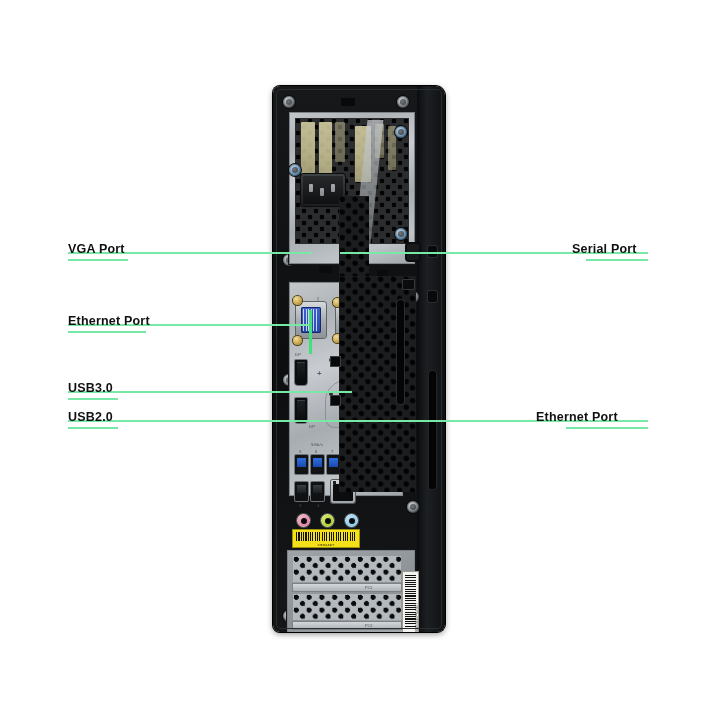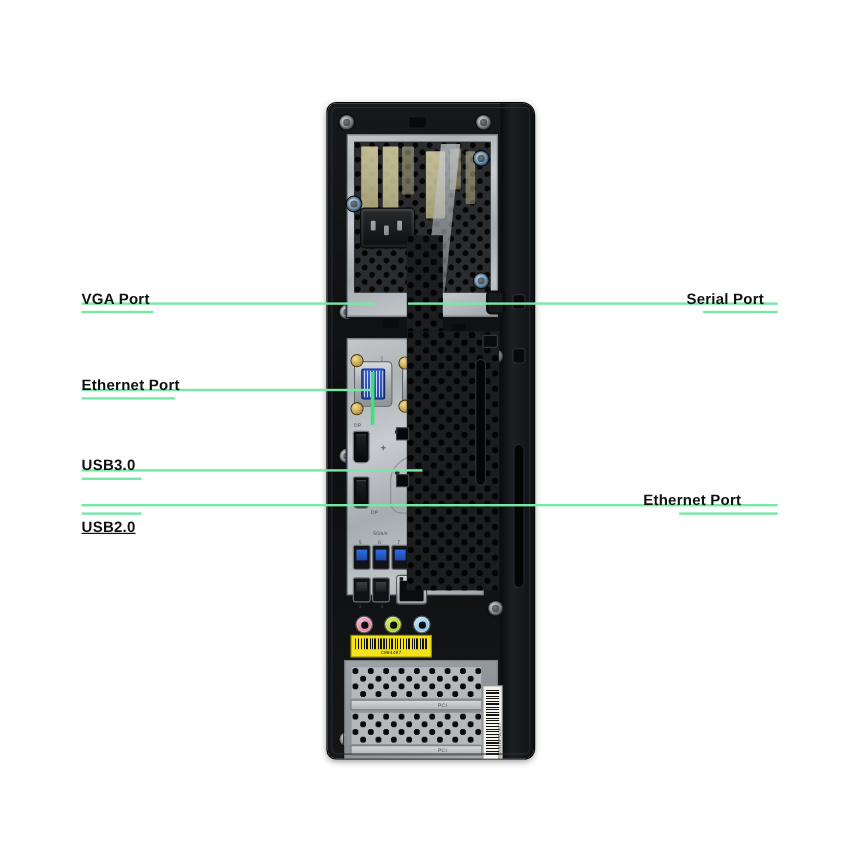--- a/index.html
+++ b/index.html
@@ -451,18 +451,18 @@
   <div class="callout-line" style="left:68px;top:259px;width:60px;"></div>
   <div class="callout-line" style="left:68px;top:331px;width:78px;"></div>
   <div class="callout-line" style="left:68px;top:398px;width:50px;"></div>
   <div class="callout-line" style="left:68px;top:427px;width:50px;"></div>
   <div class="callout-line" style="left:586px;top:259px;width:62px;"></div>
   <div class="callout-line" style="left:566px;top:427px;width:82px;"></div>
 
   <div class="callout-label" style="left:68px;top:243px;">VGA Port</div>
   <div class="callout-label" style="left:68px;top:315px;">Ethernet Port</div>
   <div class="callout-label" style="left:68px;top:382px;">USB3.0</div>
-  <div class="callout-label" style="left:68px;top:433px;text-decoration:underline;">USB2.0</div>
+  <div class="callout-label" style="left:68px;top:411px;">USB2.0</div>
 
   <div class="callout-label" style="left:572px;top:243px;">Serial Port</div>
   <div class="callout-label" style="left:536px;top:411px;">Ethernet Port</div>
 
 </div>
 
 </body></html>

